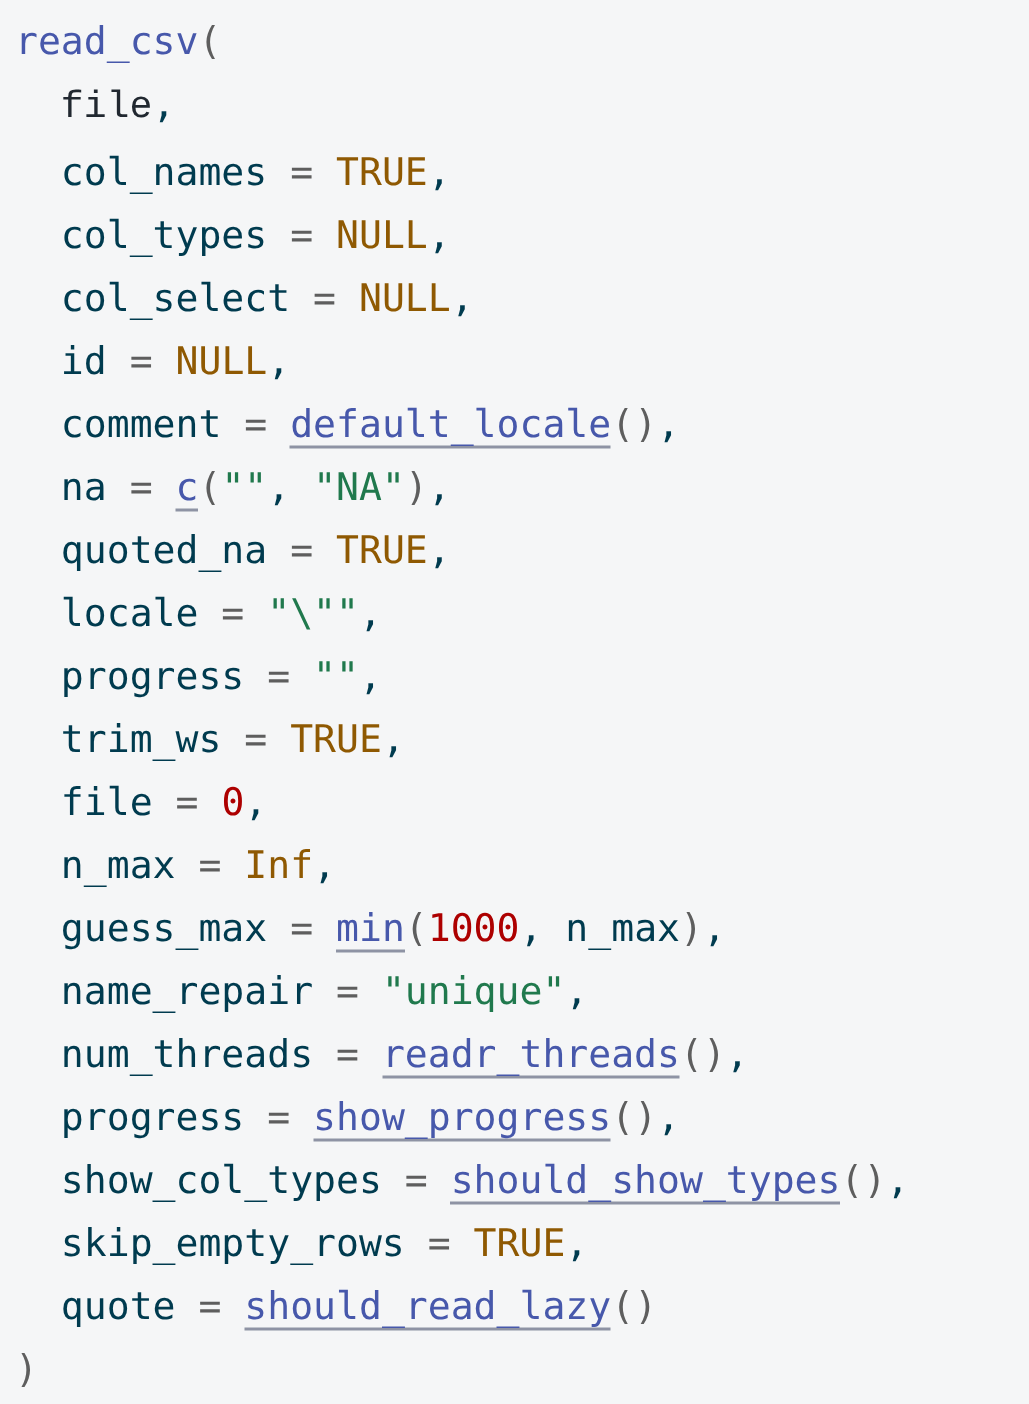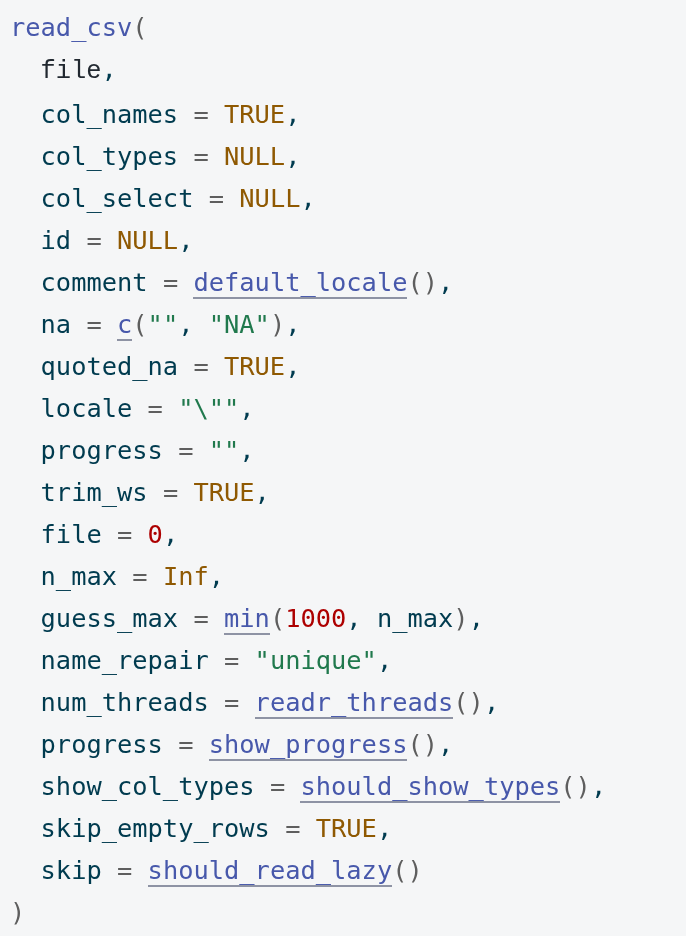--- a/index.html
+++ b/index.html
@@ -51,16 +51,16 @@
 <span><span class="tok-plain">  progress </span><span class="tok-operator">= </span><span class="tok-string">""</span><span class="tok-plain">,</span></span>
 <span><span class="tok-plain">  trim_ws </span><span class="tok-operator">= </span><span class="tok-constant">TRUE</span><span class="tok-plain">,</span></span>
 <span><span class="tok-plain">  file </span><span class="tok-operator">= </span><span class="tok-number">0</span><span class="tok-plain">,</span></span>
 <span><span class="tok-plain">  n_max </span><span class="tok-operator">= </span><span class="tok-constant">Inf</span><span class="tok-plain">,</span></span>
 <span><span class="tok-plain">  guess_max </span><span class="tok-operator">= </span><a href="#" class="tok-link">min</a><span class="tok-operator">(</span><span class="tok-number">1000</span><span class="tok-plain">, n_max</span><span class="tok-operator">)</span><span class="tok-plain">,</span></span>
 <span><span class="tok-plain">  name_repair </span><span class="tok-operator">= </span><span class="tok-string">"unique"</span><span class="tok-plain">,</span></span>
 <span><span class="tok-plain">  num_threads </span><span class="tok-operator">= </span><a href="#" class="tok-link">readr_threads</a><span class="tok-operator">()</span><span class="tok-plain">,</span></span>
 <span><span class="tok-plain">  progress </span><span class="tok-operator">= </span><a href="#" class="tok-link">show_progress</a><span class="tok-operator">()</span><span class="tok-plain">,</span></span>
 <span><span class="tok-plain">  show_col_types </span><span class="tok-operator">= </span><a href="#" class="tok-link">should_show_types</a><span class="tok-operator">()</span><span class="tok-plain">,</span></span>
 <span><span class="tok-plain">  skip_empty_rows </span><span class="tok-operator">= </span><span class="tok-constant">TRUE</span><span class="tok-plain">,</span></span>
-<span><span class="tok-plain">  skip </span><span class="tok-operator">= </span><a href="#" class="tok-link">should_read_lazy</a><span class="tok-operator">()</span></span>
+<span><span class="tok-plain">  quote </span><span class="tok-operator">= </span><a href="#" class="tok-link">should_read_lazy</a><span class="tok-operator">()</span></span>
 <span><span class="tok-operator">)</span></span>
 </code></pre>
 </div>
 
 </body></html>

